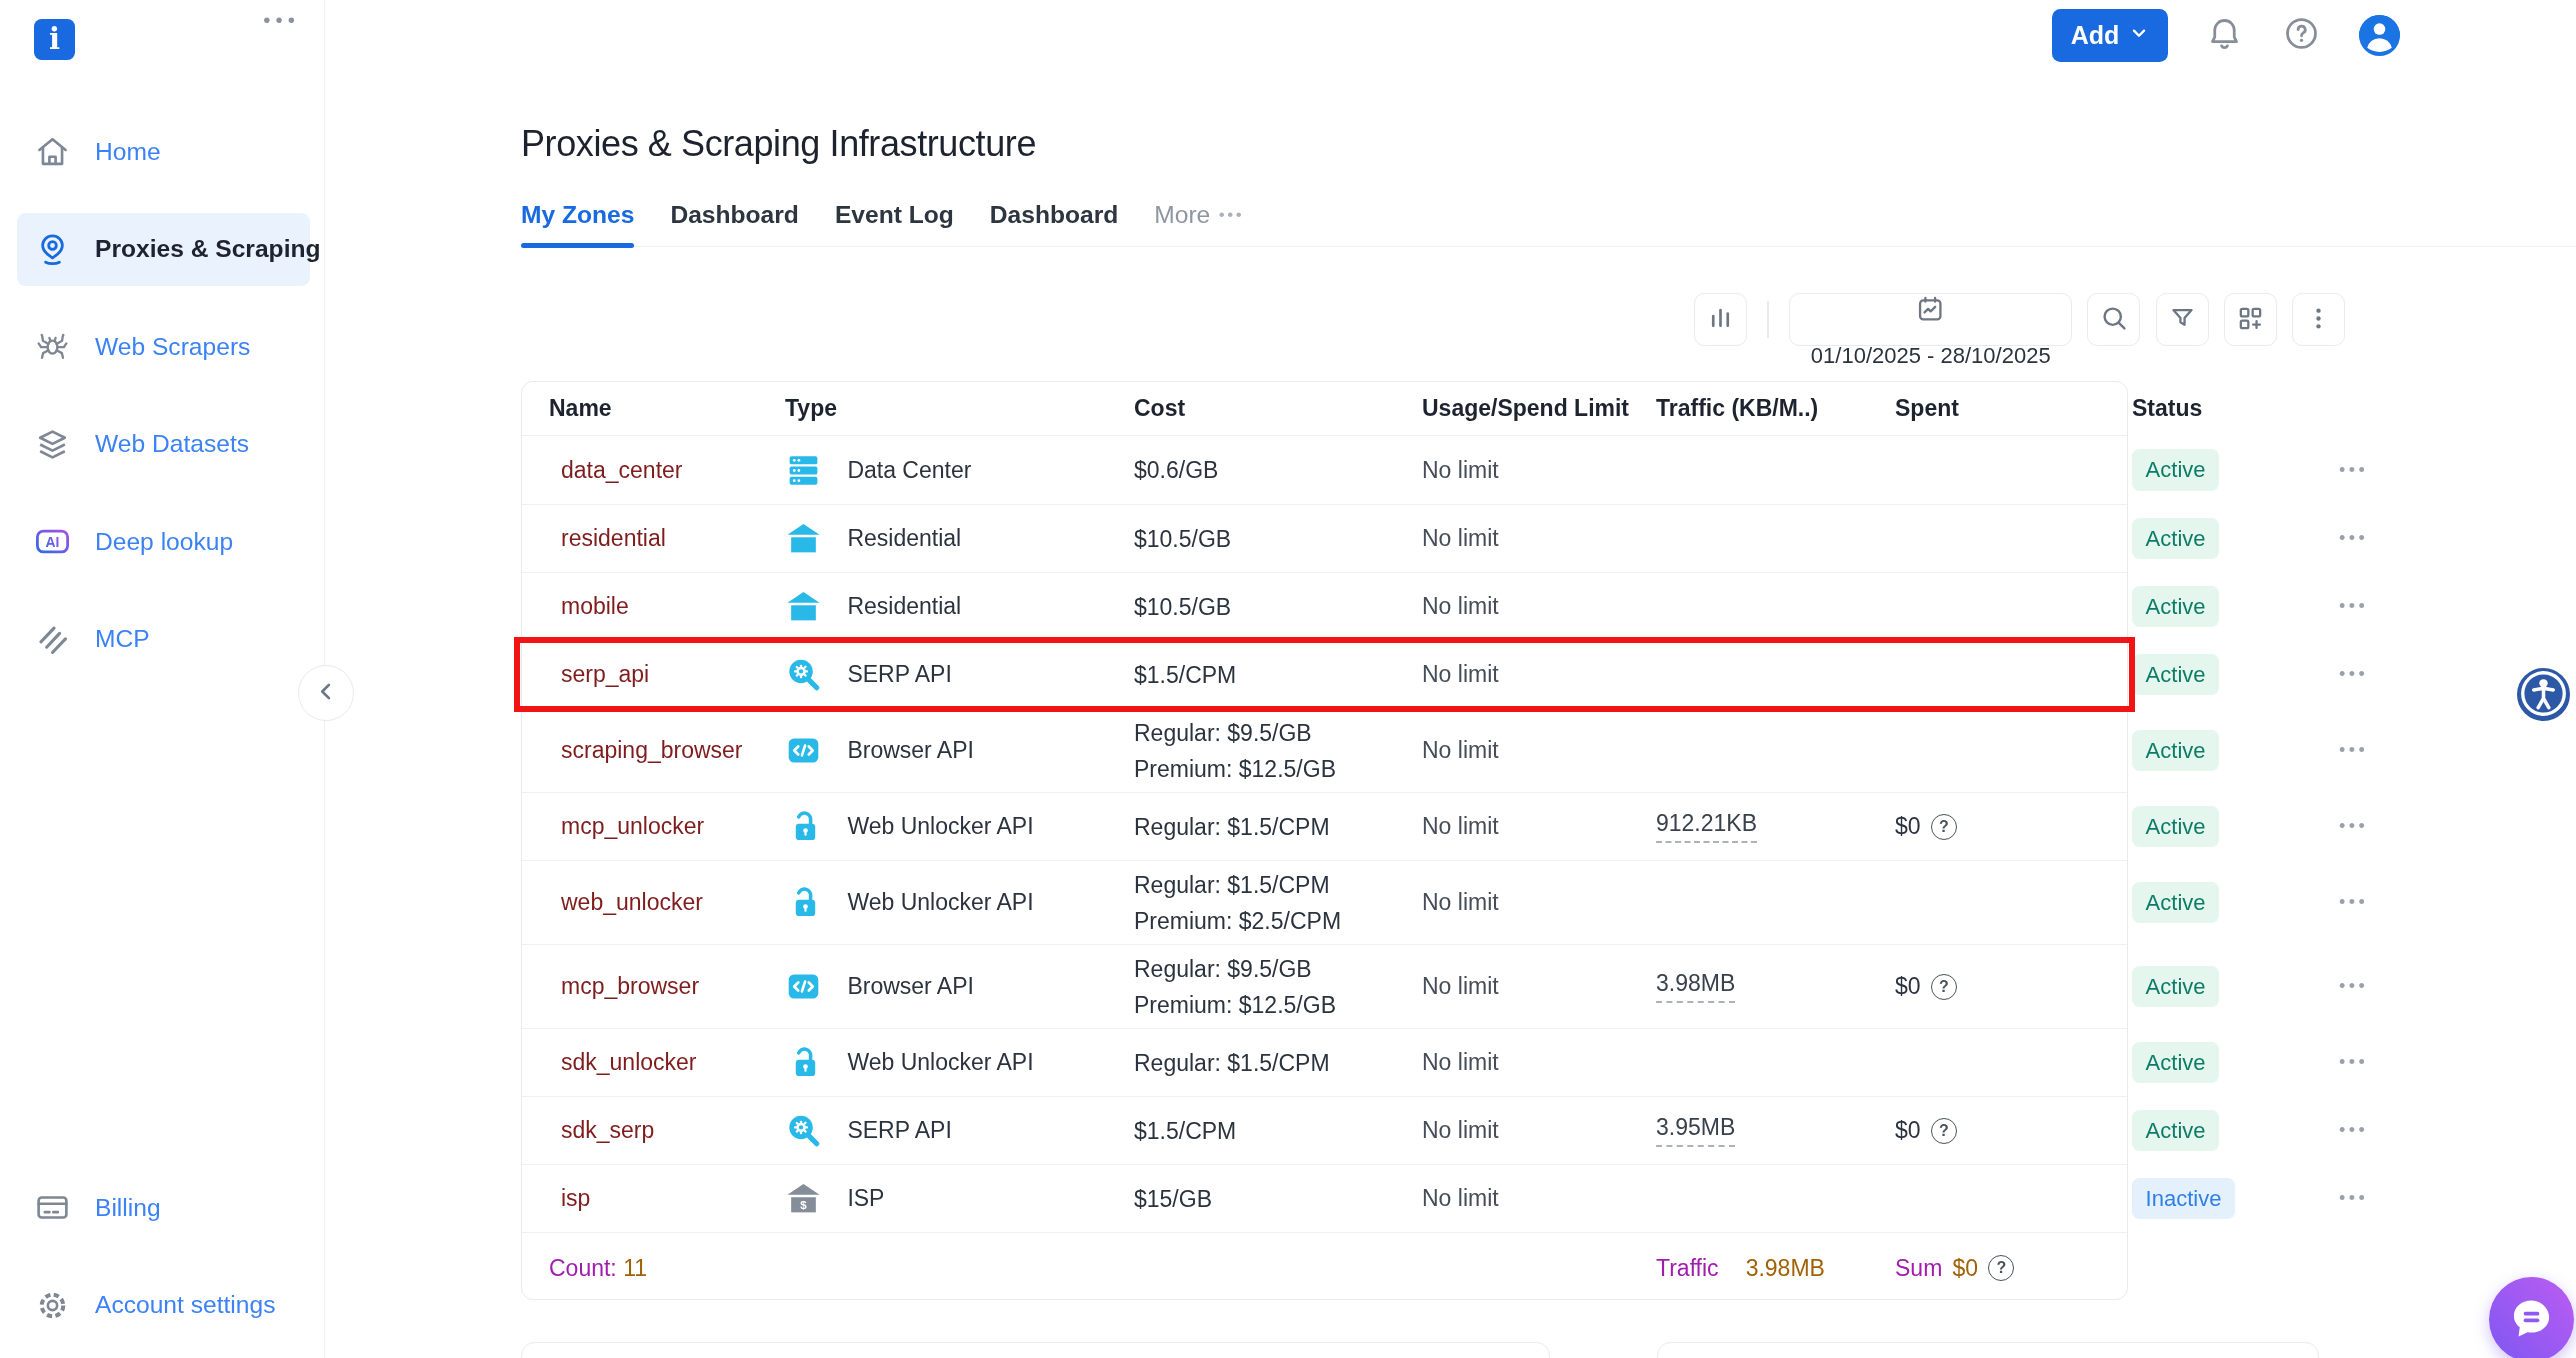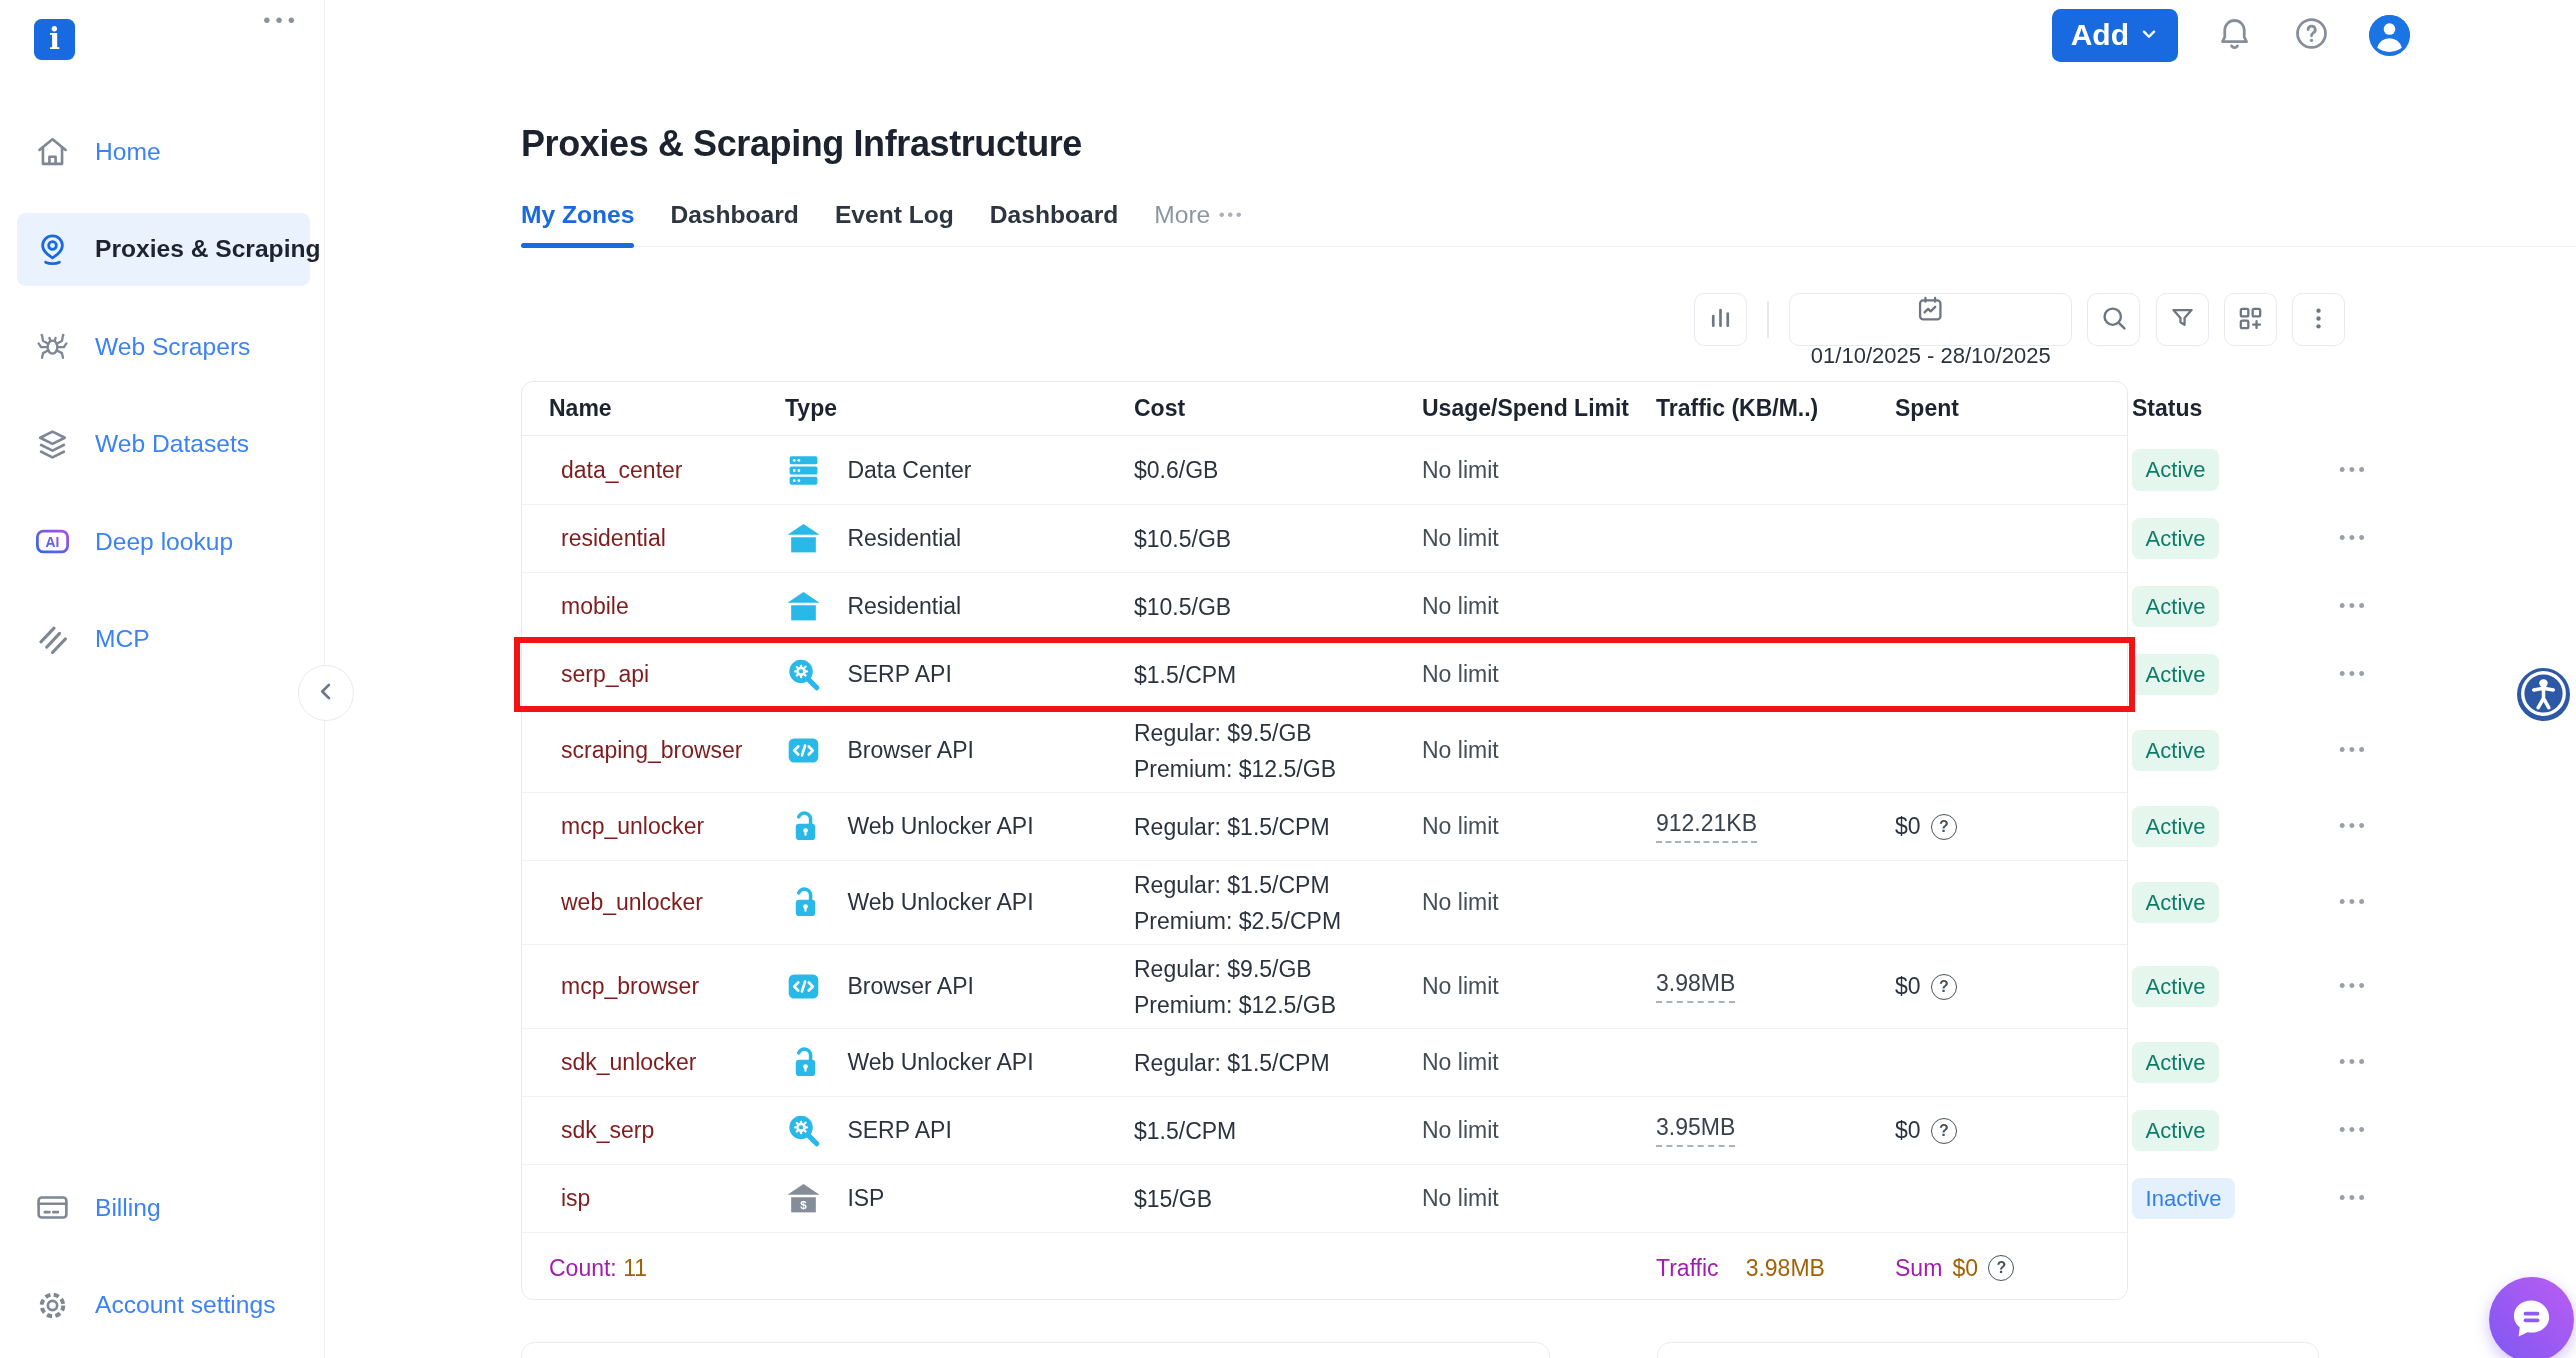--- a/index.html
+++ b/index.html
@@ -15,26 +15,26 @@
   .nav-item{height:73px;margin:0 14.4px 24.6px 17px;border-radius:8.5px;display:flex;align-items:center;padding-left:17px;box-sizing:border-box;cursor:pointer;}
   .nav-item.active{background:#eaf2fd;}
   .nav-icon{width:37px;height:37px;flex:0 0 37px;margin-right:24px;display:flex;align-items:center;justify-content:center;}
   .nav-icon svg{width:37px;height:37px;}
   .nav-label{font-size:24.6px;color:#3b82f6;white-space:nowrap;}
   .nav-item.active .nav-label{color:#1d2430;font-weight:700;}
   .collapse-btn{position:absolute;left:298px;top:665px;width:56px;height:56px;border-radius:50%;background:#fff;border:1.7px solid #e8eaee;box-sizing:border-box;display:flex;align-items:center;justify-content:center;cursor:pointer;z-index:20;}
 
   
   .top-actions{position:absolute;left:2052px;top:8.5px;display:flex;align-items:center;}
-  .add-btn{height:53px;min-width:112px;background:var(--accent);border:none;border-radius:8.5px;color:#fff;font-weight:700;font-size:30px;font-family:inherit;display:flex;align-items:center;justify-content:center;gap:8.5px;padding:0 18.7px;cursor:pointer;}
+  .add-btn{height:53px;min-width:112px;background:var(--accent);border:none;border-radius:8.5px;color:#fff;font-weight:700;font-size:25px;font-family:inherit;display:flex;align-items:center;justify-content:center;gap:8.5px;padding:0 18.7px;cursor:pointer;}
   .icon-ghost{width:41px;height:41px;margin-left:36px;display:flex;align-items:center;justify-content:center;cursor:pointer;background:none;border:none;padding:0;}
   .avatar{width:41px;height:41px;border-radius:50%;background:#1b74e3;margin-left:37px;overflow:hidden;display:flex;align-items:center;justify-content:center;cursor:pointer;border:none;padding:0;}
 
   
-  .page-title{position:absolute;left:521px;top:123px;font-size:36px;font-weight:700;color:#1c232e;letter-spacing:-0.4px;margin:0;}
+  .page-title{position:absolute;left:521px;top:123px;font-size:36px;font-weight:400;color:#1c232e;letter-spacing:-0.4px;margin:0;}
   .tabs{position:absolute;left:521px;top:201px;width:2055px;display:flex;gap:36px;border-bottom:1.7px solid #edeff2;box-sizing:border-box;}
   .tab{font-size:24.6px;color:#2d3540;font-weight:700;padding-bottom:17px;position:relative;cursor:pointer;white-space:nowrap;display:flex;align-items:center;gap:8.5px;}
   .tab.active{color:var(--accent);}
   .tab.active::after{content:"";position:absolute;left:0;right:0;bottom:-1.7px;height:5.1px;border-radius:2.5px;background:var(--accent);}
   .tab.muted{color:#8e96a1;font-weight:400;}
   .tab .tab-dots{color:#aab1ba;font-size:17px;letter-spacing:2.5px;}
 
   
   .toolbar{position:absolute;top:293px;left:1694px;display:flex;align-items:center;gap:15.3px;}
   .tool-btn{height:53px;width:53px;background:#fff;border:1.7px solid #e7eaee;border-radius:10.2px;box-sizing:border-box;display:flex;align-items:center;justify-content:center;cursor:pointer;padding:0;}

